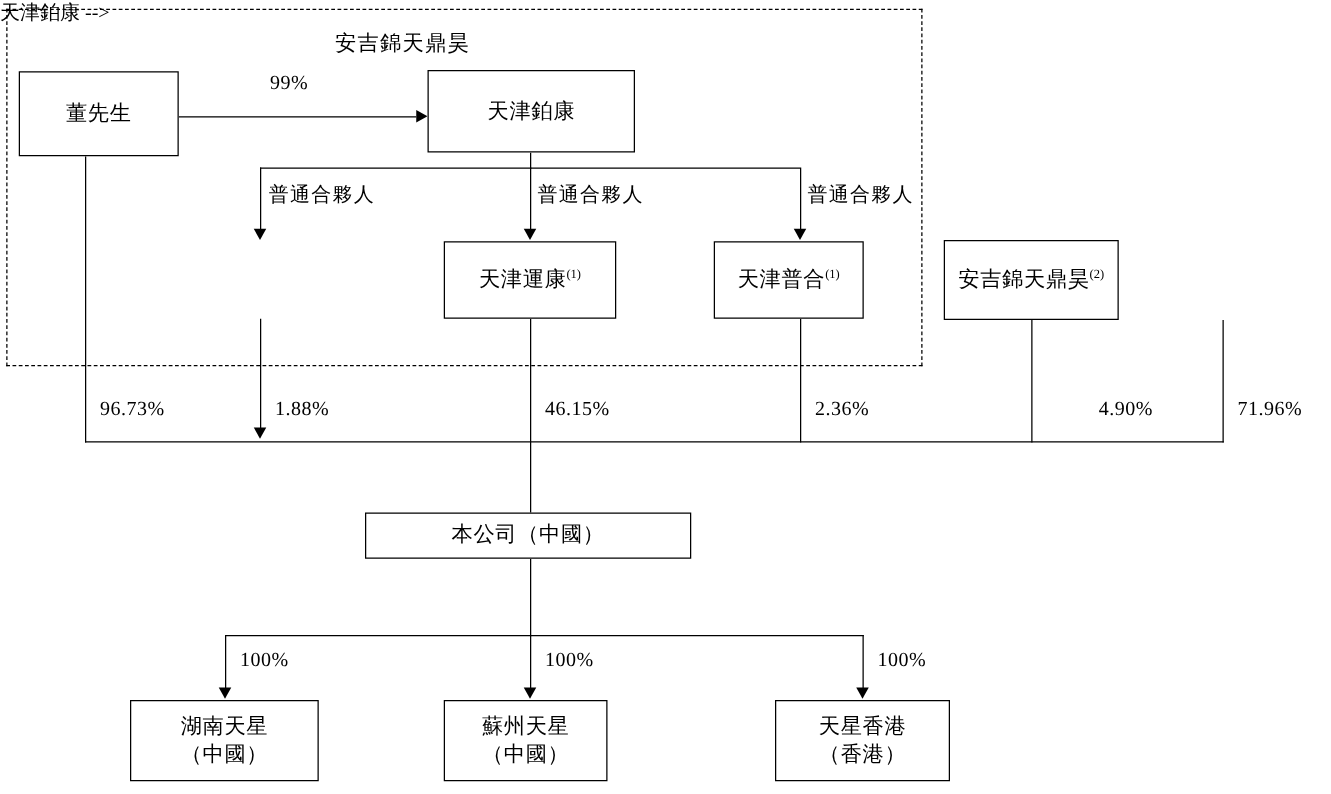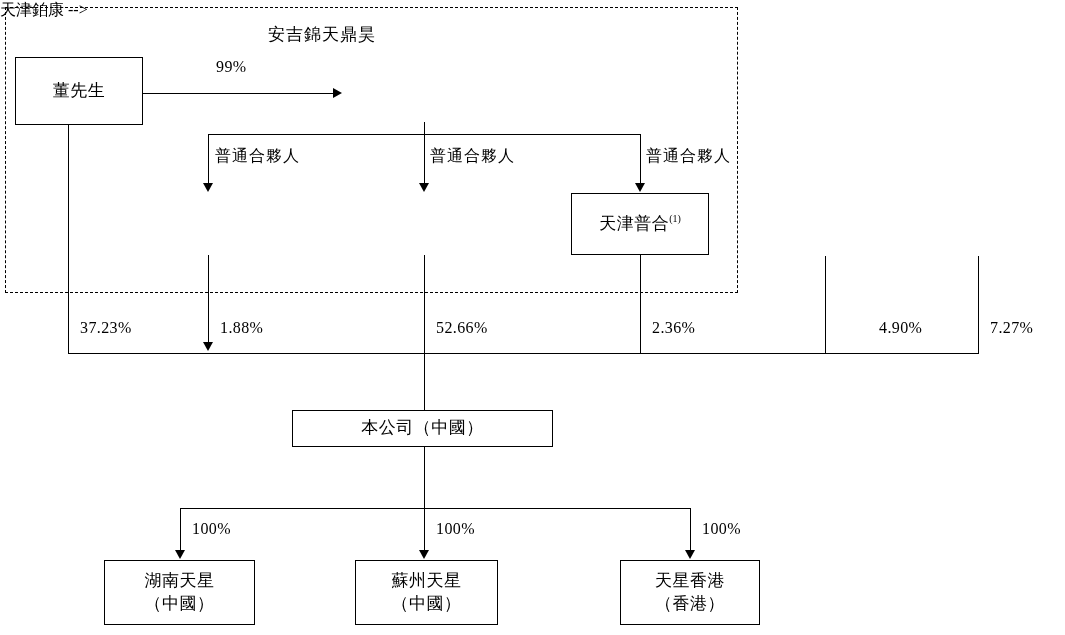--- a/index.html
+++ b/index.html
@@ -108,20 +108,23 @@
   
   <div class="dashed-frame" style="left:5px; top:7px; width:733px; height:286px;"></div>
 
   <div class="frame-title" style="left:268px; top:23px;">安吉錦天鼎昊</div>
 
   
   <div class="node-box" style="left:15px; top:57px; width:128px; height:68px;">
     <span>董先生</span>
   </div>
 
+  <div class="node-box" style="left:342px; top:56px; width:166px; height:66px;">
+    <span>天津鉑康</span>
+  </div>
 
    天津鉑康 --&gt;
   <div class="hline" style="left:143px; top:93px; width:190px;"></div>
   <div class="arrow-right" style="left:333px; top:88px;"></div>
   <div class="edge-label" style="left:216px; top:58px;text-align:right;">99%</div>
 
   
   <div class="vline" style="left:424px; top:122px; height:13px;"></div>
   <div class="hline" style="left:208px; top:134px; width:432px;"></div>
 
@@ -133,54 +136,60 @@
   <div class="vline" style="left:424px; top:134px; height:50px;"></div>
   <div class="arrow-down" style="left:419px; top:183px;"></div>
   <div class="edge-label cjk" style="left:430px; top:146px;">普通合夥人</div>
 
   <div class="vline" style="left:640px; top:134px; height:50px;"></div>
   <div class="arrow-down" style="left:635px; top:183px;"></div>
   <div class="edge-label cjk" style="left:646px; top:146px;">普通合夥人</div>
 
   
 
-
-  <div class="node-box" style="left:571px; top:193px; width:138px; height:62px;text-align:center;">
+  <div class="node-box" style="left:355px; top:193px; width:138px; height:62px;">
+    <span><span>天津運康</span><span class="sup">(1)</span></span>
+  </div>
+
+  <div class="node-box" style="left:571px; top:193px; width:120px; height:62px;text-align:center;">
     <span><span>天津普合</span><span class="sup">(1)</span></span>
   </div>
 
+  <div class="node-box" style="left:755px; top:192px; width:140px; height:64px;">
+    <span><span>安吉錦天鼎昊</span><span class="sup">(2)</span></span>
+  </div>
 
 
   
   <div class="hline" style="left:68px; top:353px; width:911px;"></div>
 
   
   <div class="vline" style="left:68px; top:125px; height:229px;"></div>
-  <div class="edge-label" style="left:80px; top:319px;">37.23%</div>
+  <div class="edge-label" style="left:80px; top:319px;">96.73%</div>
 
   
   <div class="vline" style="left:208px; top:255px; height:88px;"></div>
   <div class="arrow-down" style="left:203px; top:342px;"></div>
   <div class="edge-label" style="left:220px; top:319px;">1.88%</div>
 
   
   <div class="vline" style="left:424px; top:255px; height:156px;"></div>
-  <div class="edge-label" style="left:436px; top:319px;">52.66%</div>
+  <div class="edge-label" style="left:436px; top:319px;">46.15%</div>
 
   
   <div class="vline" style="left:640px; top:255px; height:99px;"></div>
   <div class="edge-label" style="left:652px; top:319px;">2.36%</div>
 
   
   <div class="vline" style="left:825px; top:256px; height:98px;"></div>
   <div class="edge-label" style="left:838px; top:319px;margin-left:41px;">4.90%</div>
 
   
   <div class="vline" style="left:978px; top:256px; height:98px;"></div>
-  <div class="edge-label" style="left:990px; top:319px;">7.27%</div>
+  <div class="edge-label" style="left:990px; top:319px;">71.96%</div>
 
   
   <div class="node-box" style="left:292px; top:410px; width:261px; height:37px;">
     <span>本公司（中國）</span>
   </div>
 
   
   <div class="vline" style="left:424px; top:447px; height:62px;"></div>
   <div class="hline" style="left:180px; top:508px; width:511px;"></div>
 
@@ -195,21 +204,21 @@
   <div class="vline" style="left:690px; top:508px; height:43px;"></div>
   <div class="arrow-down" style="left:685px; top:550px;"></div>
   <div class="edge-label" style="left:702px; top:520px;">100%</div>
 
   
   <div class="node-box" style="left:104px; top:560px; width:151px; height:65px;">
     <span>湖南天星</span>
     <span class="line2">（中國）</span>
   </div>
 
-  <div class="node-box" style="left:355px; top:560px; width:143px; height:65px;">
+  <div class="node-box" style="left:355px; top:560px; width:131px; height:65px;">
     <span>蘇州天星</span>
     <span class="line2">（中國）</span>
   </div>
 
   <div class="node-box" style="left:620px; top:560px; width:140px; height:65px;">
     <span>天星香港</span>
     <span class="line2">（香港）</span>
   </div>
 
 </div>

